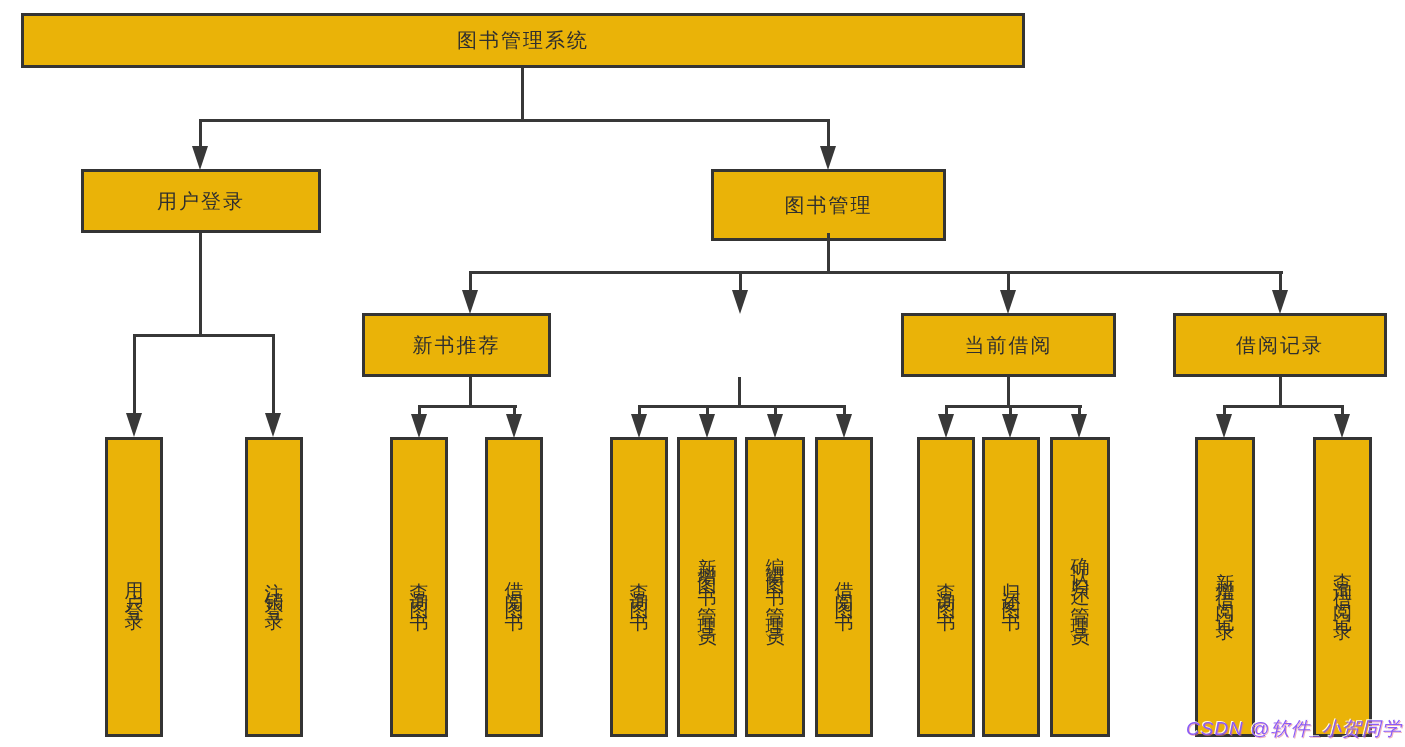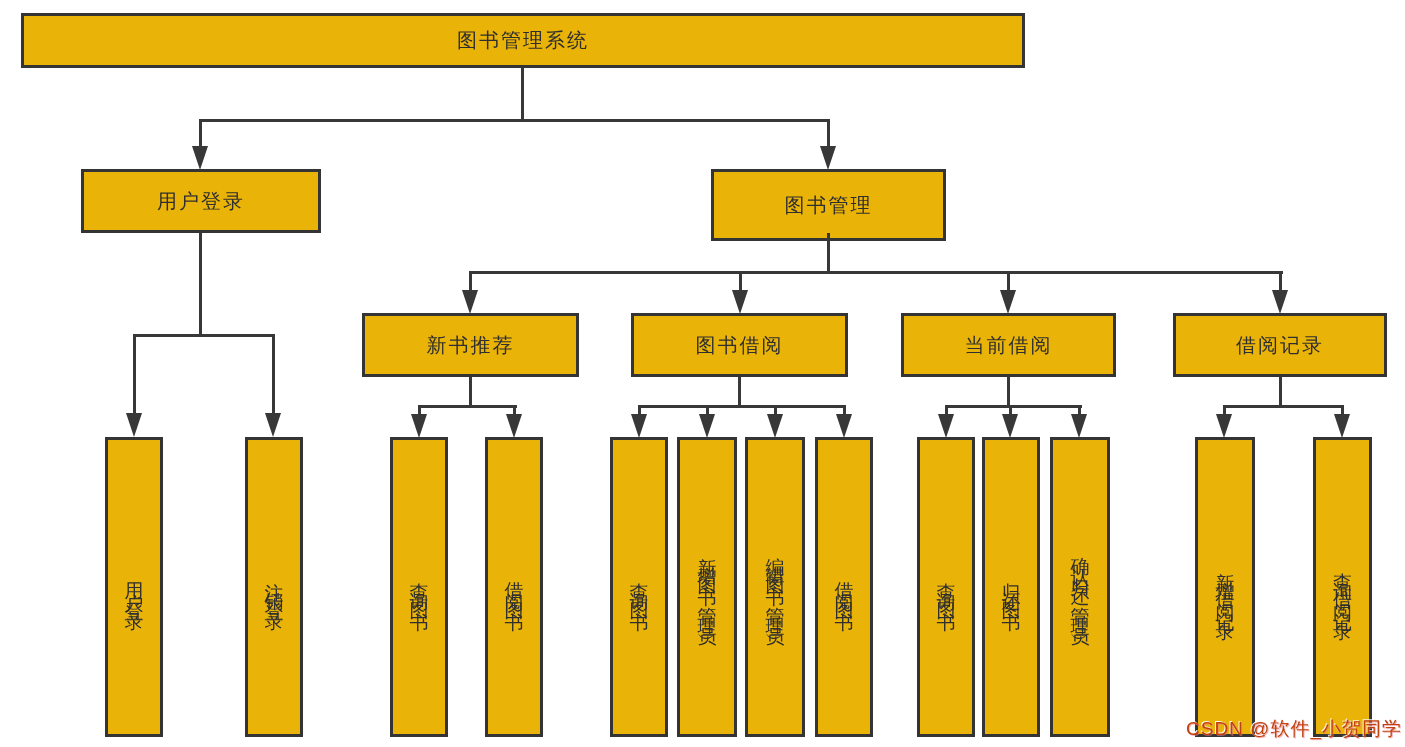--- a/index.html
+++ b/index.html
@@ -17,22 +17,23 @@
     letter-spacing:10px;font-size:19px;white-space:normal;
   }
   .ln{position:absolute;background:#383838;}
   .ar{
     position:absolute;width:0;height:0;
     border-left:8px solid transparent;border-right:8px solid transparent;
     border-top:24px solid #383838;
   }
   .watermark{
     position:absolute;left:1186px;top:716px;
-    font-size:19px;color:#c2410c;letter-spacing:1px;
+    font-size:19px;color:#8b5cf6;letter-spacing:1px;
     text-shadow:1px 1px 0 rgba(228,120,138,.55), -1px -1px 0 rgba(255,255,255,.9);
+    font-style:italic;
   }
 </style>
 </head>
 <body>
 
 <div id="canvas">
 
   <div class="box" style="left:21px;top:13px;width:1004px;height:55px;">图书管理系统</div>
 
   <div class="ln" style="left:521px;top:68px;width:3px;height:52px;"></div>
@@ -56,22 +57,21 @@
   <div class="ln" style="left:469px;top:271px;width:814px;height:3px;"></div>
   <div class="ln" style="left:469px;top:271px;width:3px;height:21px;"></div>
   <div class="ar" style="left:462px;top:290px;"></div>
   <div class="ln" style="left:739px;top:271px;width:3px;height:21px;"></div>
   <div class="ar" style="left:732px;top:290px;"></div>
   <div class="ln" style="left:1007px;top:271px;width:3px;height:21px;"></div>
   <div class="ar" style="left:1000px;top:290px;"></div>
   <div class="ln" style="left:1279px;top:271px;width:3px;height:21px;"></div>
   <div class="ar" style="left:1272px;top:290px;"></div>
 
-  <div class="box" style="left:362px;top:313px;width:217px;height:64px;">新书推荐</div>
-  <div class="box" style="left:631px;top:313px;width:217px;height:64px;">图书借阅</div>
+  <div class="box" style="left:362px;top:313px;width:189px;height:64px;">新书推荐</div>
   <div class="box" style="left:901px;top:313px;width:215px;height:64px;">当前借阅</div>
   <div class="box" style="left:1173px;top:313px;width:214px;height:64px;">借阅记录</div>
 
   <div class="ln" style="left:469px;top:377px;width:3px;height:31px;"></div>
   <div class="ln" style="left:418px;top:405px;width:99px;height:3px;"></div>
   <div class="ln" style="left:418px;top:405px;width:3px;height:12px;"></div>
   <div class="ar" style="left:411px;top:414px;"></div>
   <div class="ln" style="left:513px;top:405px;width:3px;height:12px;"></div>
   <div class="ar" style="left:506px;top:414px;"></div>
 

